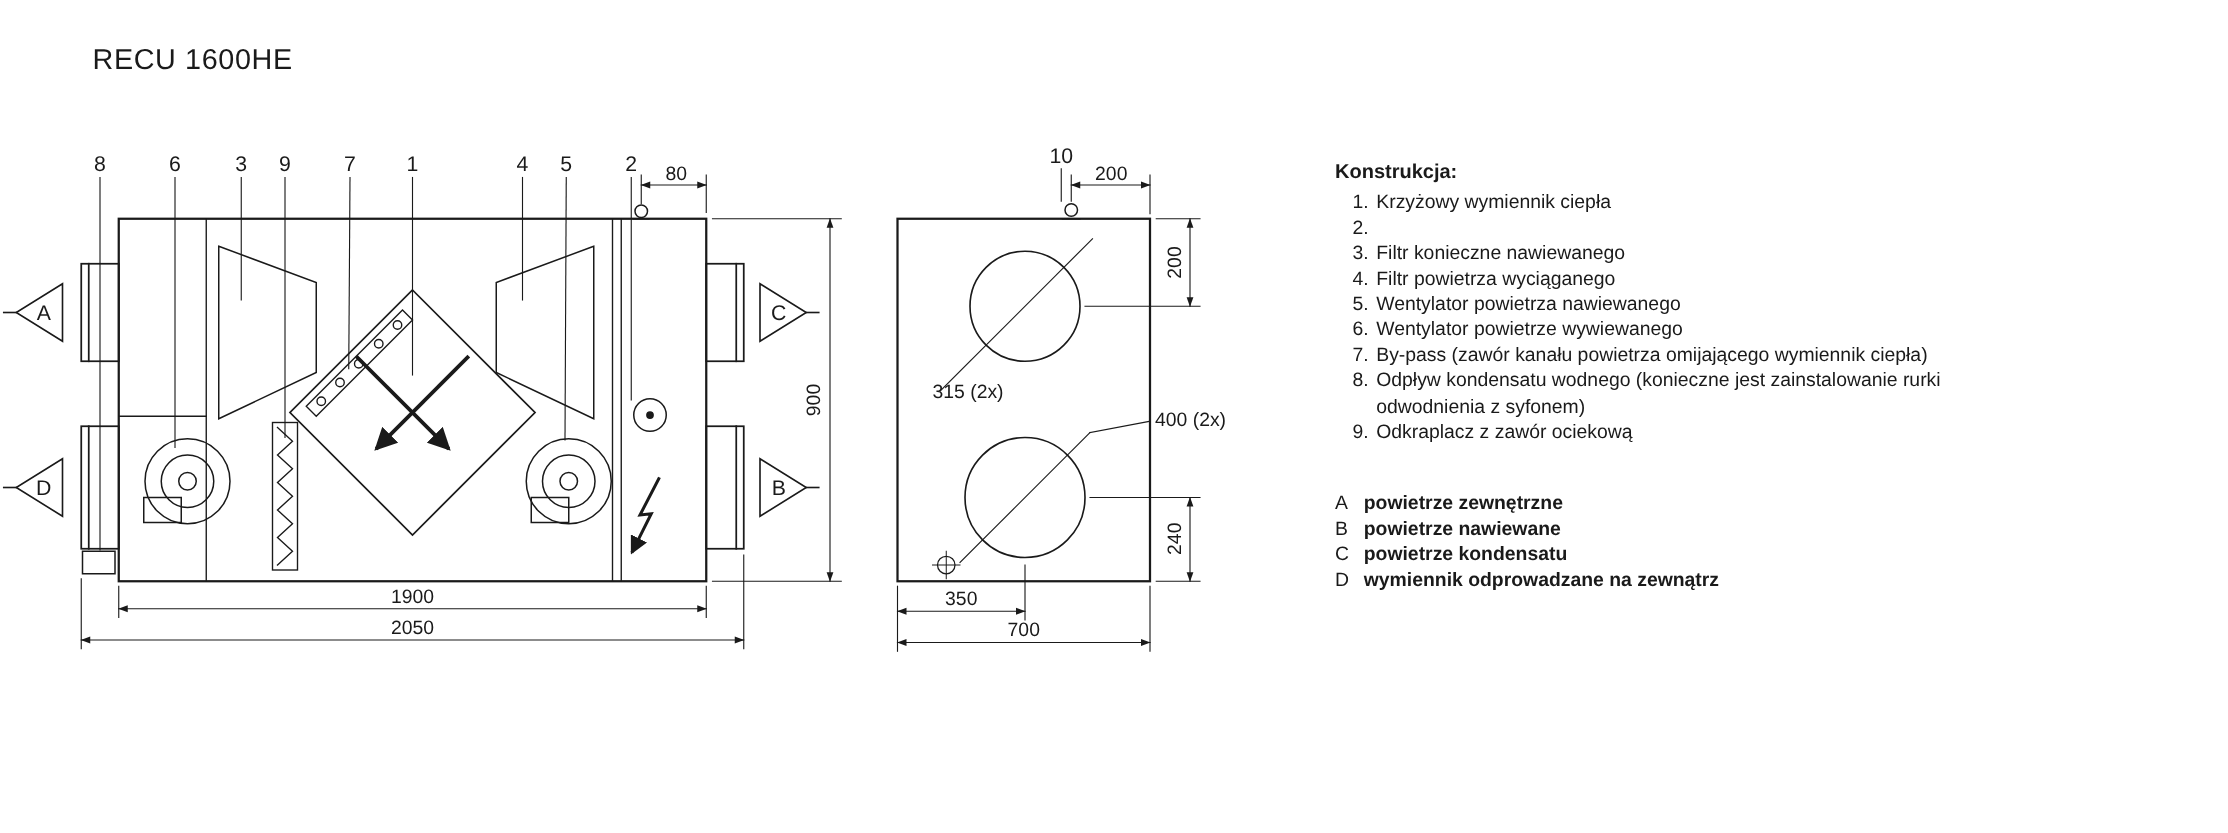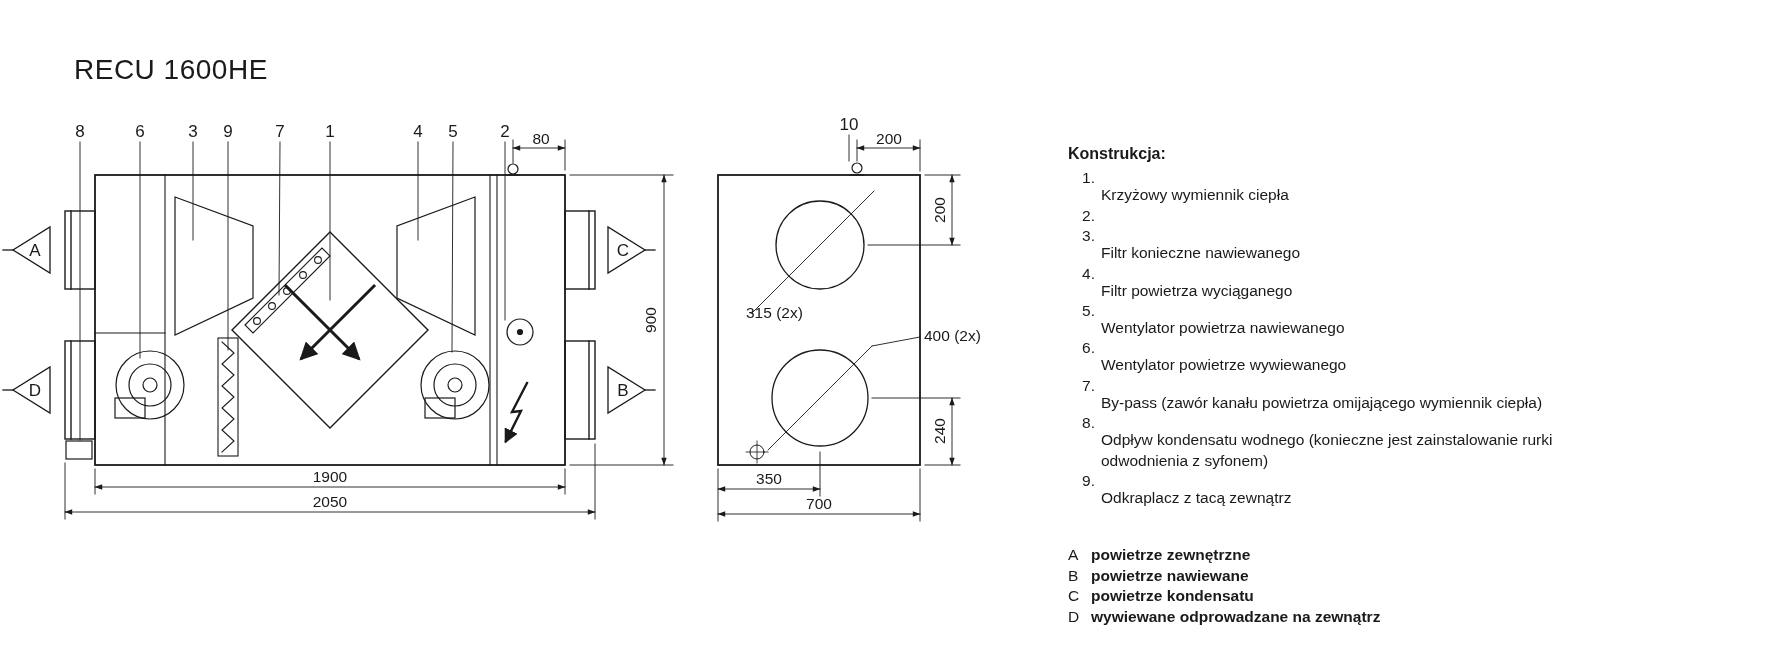--- a/index.html
+++ b/index.html
@@ -5,40 +5,40 @@
   * { margin:0; padding:0; box-sizing:border-box; }
   html,body { width:1782px; height:666px; }
   body {
     background:#ffffff;
     font-family:"Liberation Sans","DejaVu Sans",sans-serif;
     color:#1a1a1a;
     position:relative;
     overflow:hidden;
   }
   .title {
-    position:absolute; left:74px; top:54px;
-    font-size:28px; letter-spacing:.5px; white-space:nowrap;
+    position:absolute; left:74px; top:34px;
+    font-size:23px; letter-spacing:.5px; white-space:nowrap;
   }
   svg.drawing { position:absolute; left:0; top:0; }
   svg.drawing text {
     font-family:"Liberation Sans","DejaVu Sans",sans-serif;
     fill:#1a1a1a;
   }
   .callout-num { font-size:17px; }
   .dim-label  { font-size:15.5px; }
   .port-letter{ font-size:17px; }
 
   .legend {
-    position:absolute; left:1068px; top:144px; width:508px;
+    position:absolute; left:1068px; top:128px; width:508px;
     font-size:15.5px; line-height:20.4px;
   }
   .legend-heading { font-weight:bold; font-size:16px; margin-bottom:4px; }
   .legend-item { display:flex; }
   .legend-num { flex:0 0 27px; text-align:right; }
-  .legend-text { margin-left:6px;margin-top:17px; }
+  .legend-text { margin-left:6px; }
   .air-list { margin-top:37px; }
   .air-item { display:flex; }
   .air-letter { flex:0 0 14px; }
   .air-text { margin-left:9px;font-weight:bold; }
 </style>
 </head>
 <body>
 
 <div class="title">RECU 1600HE</div>
 
@@ -301,34 +301,34 @@
   <div class="legend-item">
     <span class="legend-num">7.</span>
     <span class="legend-text">By-pass (zawór kanału powietrza omijającego wymiennik ciepła)</span>
   </div>
   <div class="legend-item">
     <span class="legend-num">8.</span>
     <span class="legend-text">Odpływ kondensatu wodnego (konieczne jest zainstalowanie rurki odwodnienia z syfonem)</span>
   </div>
   <div class="legend-item">
     <span class="legend-num">9.</span>
-    <span class="legend-text">Odkraplacz z tacą zewnątrz</span>
+    <span class="legend-text">Odkraplacz z zawór ociekową</span>
   </div>
 
   <div class="air-list">
     <div class="air-item">
       <span class="air-letter">A</span>
       <span class="air-text">powietrze zewnętrzne</span>
     </div>
     <div class="air-item">
       <span class="air-letter">B</span>
       <span class="air-text">powietrze nawiewane</span>
     </div>
     <div class="air-item">
       <span class="air-letter">C</span>
       <span class="air-text">powietrze kondensatu</span>
     </div>
     <div class="air-item">
       <span class="air-letter">D</span>
-      <span class="air-text">wywiewane odprowadzane na zewnątrz</span>
+      <span class="air-text">wymiennik odprowadzane na zewnątrz</span>
     </div>
   </div>
 </div>
 
 </body></html>

